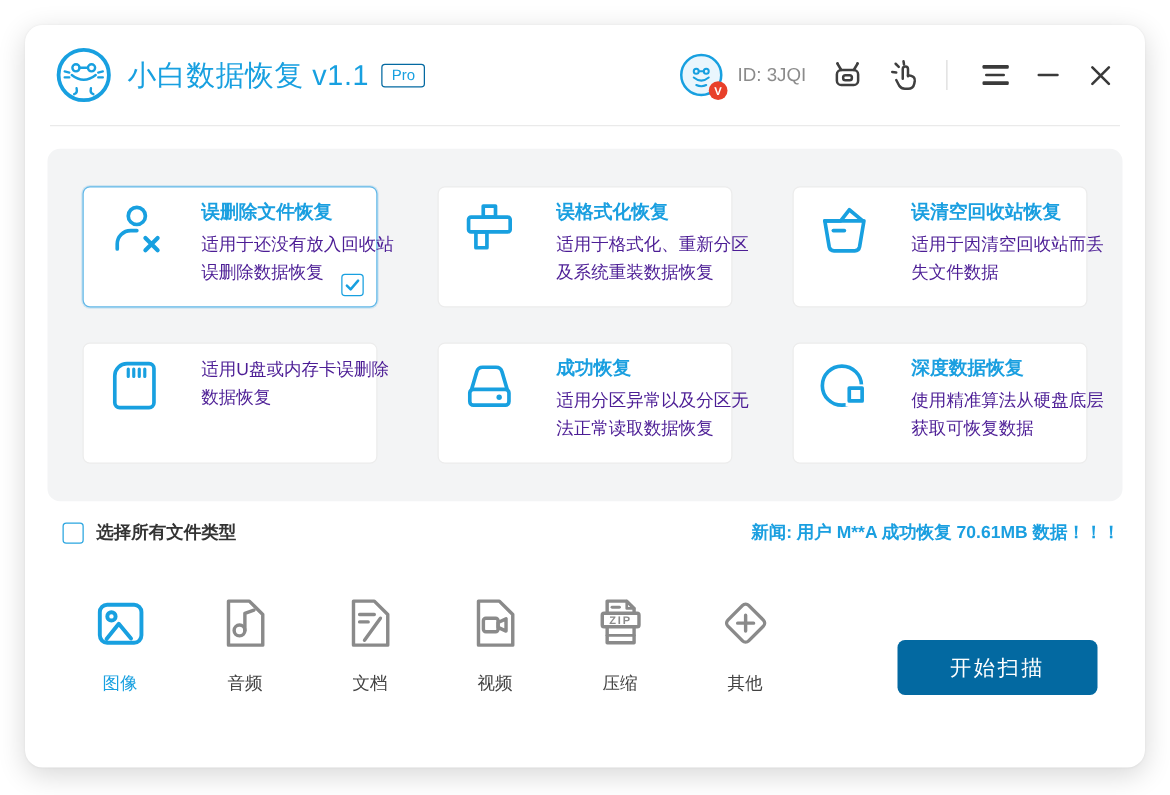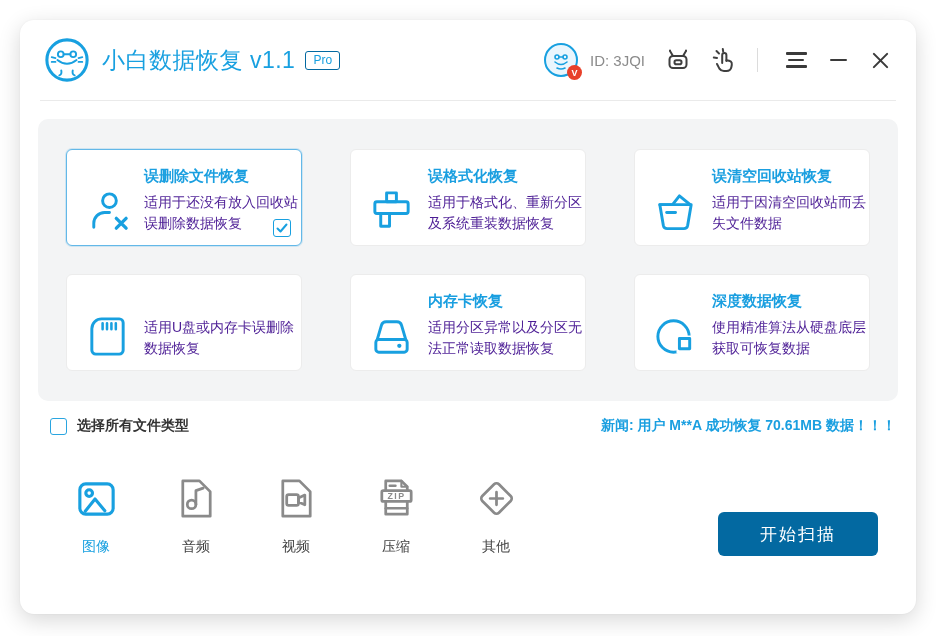--- a/index.html
+++ b/index.html
@@ -27,21 +27,21 @@
   .win-btn { margin-left:18px; cursor:pointer; color:#3a3a3a; display:flex; align-items:center; justify-content:center; width:24px; height:24px; }
   .hamburger { display:flex; flex-direction:column; align-items:center; gap:4px; }
   .hamburger i { display:block; height:2.6px; background:#3a3a3a; border-radius:1px; }
   .hamburger i:nth-child(1){ width:21px; } .hamburger i:nth-child(2){ width:16px; } .hamburger i:nth-child(3){ width:21px; }
   .minimize i { display:block; width:17px; height:2.6px; background:#3a3a3a; border-radius:1px; }
   .close svg { width:17px; height:17px; }
   .header-divider { height:1px; background:#eaeaea; margin:0 20px; }
 
   
   .panel { margin:18px 18px 0; height:282px; background:#f3f4f5; border-radius:10px; padding:30px 28px; display:grid; grid-template-columns:repeat(3,236px); grid-template-rows:97px 97px; justify-content:space-between; row-gap:28px; }
-  .card { position:relative; background:#ffffff; border:1px solid #ececec; border-radius:6px; display:flex; align-items:flex-end; padding:10px 10px 10px 17px; cursor:pointer; }
+  .card { position:relative; background:#ffffff; border:1px solid #ececec; border-radius:6px; display:flex; align-items:flex-start; padding:10px 10px 10px 17px; cursor:pointer;gap:17px; }
   .card.selected { border:1px solid #63b8e8; box-shadow:0 0 0 1px rgba(99,184,232,.25); }
   .card-icon { width:47px; height:47px; color:#18a0e0; flex:0 0 auto; margin-right:13px; }
   .card-text { width:158px; }
   .card-title { font-size:15px; font-weight:bold; color:#1a9fe0; margin-bottom:6px; }
   .card-desc { font-size:14px; color:#4c1d95; line-height:1.55; width:156px; word-break:break-all; }
   .card-check { position:absolute; right:10px; bottom:8px; width:18px; height:18px; border:1.5px solid #18a0e0; border-radius:3px; background:#fff; display:flex; align-items:center; justify-content:center; color:#18a0e0; }
   .card-check svg { width:12px; height:12px; }
 
   
   .options-row { margin:16px 20px 0 30px; display:flex; align-items:center;font-weight:bold; }
@@ -201,21 +201,21 @@
 
     <div class="card">
       <div class="card-icon">
         <svg viewBox="0 0 48 48" fill="none" stroke="currentColor" stroke-width="3" stroke-linecap="round" stroke-linejoin="round">
           <path d="M9.5 27 l4.2 -14.4 A5 5 0 0 1 18.5 9 h11 a5 5 0 0 1 4.8 3.6 L38.5 27"></path>
           <rect x="8" y="27" width="32" height="13" rx="3"></rect>
           <circle cx="32" cy="33.5" r="2.2" fill="currentColor" stroke="none"></circle>
         </svg>
       </div>
       <div class="card-text">
-        <div class="card-title">内存卡恢复</div>
+        <div class="card-title">成功恢复</div>
         <div class="card-desc">适用分区异常以及分区无法正常读取数据恢复</div>
       </div>
     </div>
 
     <div class="card">
       <div class="card-icon">
         <svg viewBox="0 0 48 48" fill="none" stroke="currentColor" stroke-width="3" stroke-linecap="round" stroke-linejoin="round">
           <circle cx="22" cy="24" r="16"></circle>
           <rect x="25" y="23" width="19" height="18" fill="#ffffff" stroke="none"></rect>
           <rect x="28" y="26" width="10.5" height="10.5"></rect>
@@ -252,20 +252,30 @@
       <div class="ft-icon">
         <svg viewBox="0 0 48 48" fill="none" stroke="currentColor" stroke-width="2.8" stroke-linecap="round" stroke-linejoin="round">
           <path d="M10 6 h17 l11 11 v25 H10 Z"></path>
           <circle cx="19" cy="30" r="4.4"></circle>
           <path d="M23.4 30 V16 l7.4 -2.6"></path>
         </svg>
       </div>
       <div class="ft-label">音频</div>
     </div>
 
+    <div class="file-type">
+      <div class="ft-icon">
+        <svg viewBox="0 0 48 48" fill="none" stroke="currentColor" stroke-width="2.8" stroke-linecap="round" stroke-linejoin="round">
+          <path d="M10 6 h17 l11 11 v25 H10 Z"></path>
+          <path d="M15 17 h12 M15 23 h7"></path>
+          <path d="M19 38 L32 20"></path>
+        </svg>
+      </div>
+      <div class="ft-label">文档</div>
+    </div>
 
     <div class="file-type">
       <div class="ft-icon">
         <svg viewBox="0 0 48 48" fill="none" stroke="currentColor" stroke-width="2.8" stroke-linecap="round" stroke-linejoin="round">
           <path d="M10 6 h17 l11 11 v25 H10 Z"></path>
           <rect x="14" y="20" width="12" height="11" rx="2"></rect>
           <path d="M26 23.5 l6.5 -3 v10 l-6.5 -3 Z"></path>
         </svg>
       </div>
       <div class="ft-label">视频</div>

